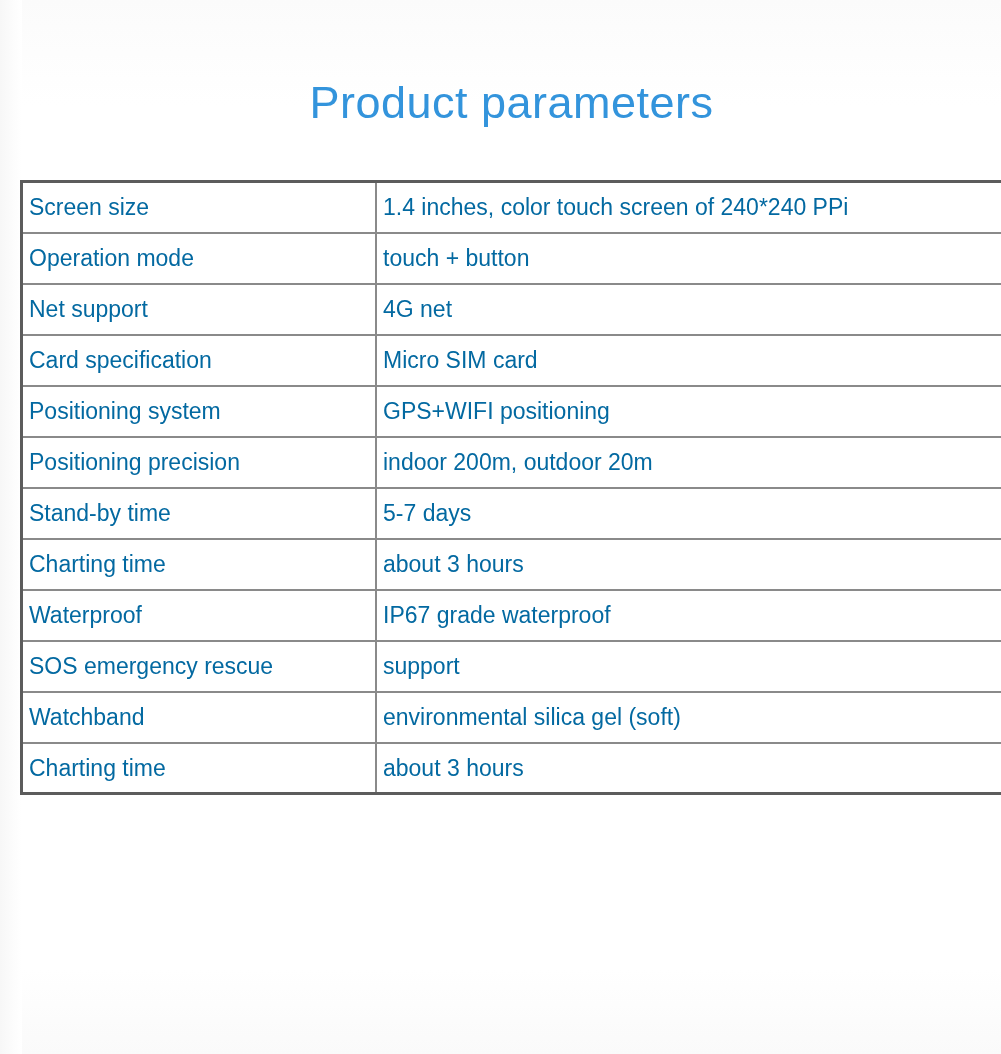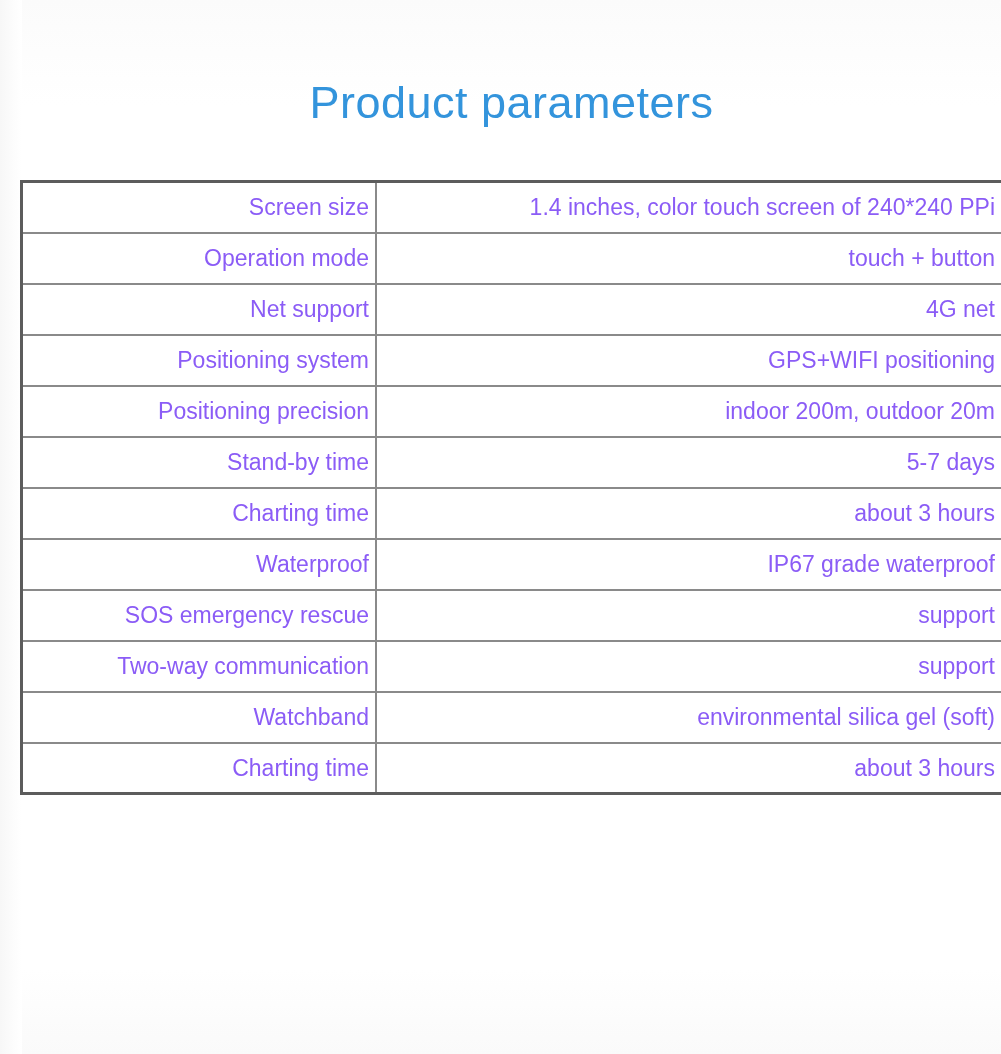--- a/index.html
+++ b/index.html
@@ -56,23 +56,23 @@
     background: #ffffff;
     border: 3px solid #5c5c5c;
   }
   #spec-table tr {
     height: 51px;
   }
   #spec-table td {
     border-top: 2px solid #8a8a8a;
     border-bottom: 0;
     padding: 0 6px;
-    text-align: right;
+    text-align: left;
     vertical-align: middle;
-    color: #8b5cf6;
+    color: #0369a1;
     font-size: 23px;
     font-weight: 400;
     line-height: 1.15;
     white-space: nowrap;
     overflow: hidden;
   }
   #spec-table tr:first-child td {
     border-top: 0;
   }
   #spec-table td.param-name {
@@ -98,20 +98,24 @@
         </tr>
         <tr>
           <td class="param-name">Operation mode</td>
           <td class="param-value">touch + button</td>
         </tr>
         <tr>
           <td class="param-name">Net support</td>
           <td class="param-value">4G net</td>
         </tr>
         <tr>
+          <td class="param-name">Card specification</td>
+          <td class="param-value">Micro SIM card</td>
+        </tr>
+        <tr>
           <td class="param-name">Positioning system</td>
           <td class="param-value">GPS+WIFI positioning</td>
         </tr>
         <tr>
           <td class="param-name">Positioning precision</td>
           <td class="param-value">indoor 200m, outdoor 20m</td>
         </tr>
         <tr>
           <td class="param-name">Stand-by time</td>
           <td class="param-value">5-7 days</td>
@@ -122,24 +126,20 @@
         </tr>
         <tr>
           <td class="param-name">Waterproof</td>
           <td class="param-value">IP67 grade waterproof</td>
         </tr>
         <tr>
           <td class="param-name">SOS emergency rescue</td>
           <td class="param-value">support</td>
         </tr>
         <tr>
-          <td class="param-name">Two-way communication</td>
-          <td class="param-value">support</td>
-        </tr>
-        <tr>
           <td class="param-name">Watchband</td>
           <td class="param-value">environmental silica gel (soft)</td>
         </tr>
         <tr>
           <td class="param-name">Charting time</td>
           <td class="param-value">about 3 hours</td>
         </tr>
       </tbody>
   </table>
 

